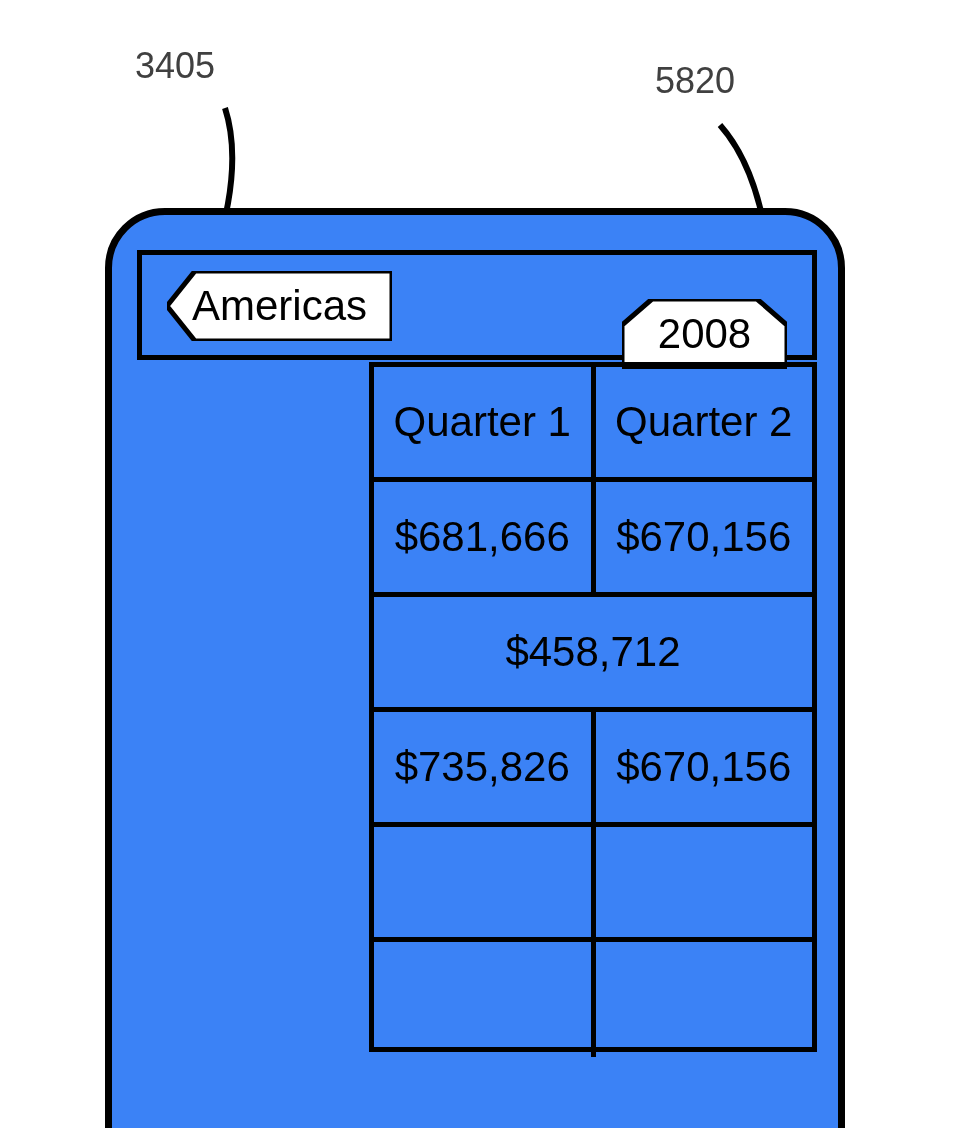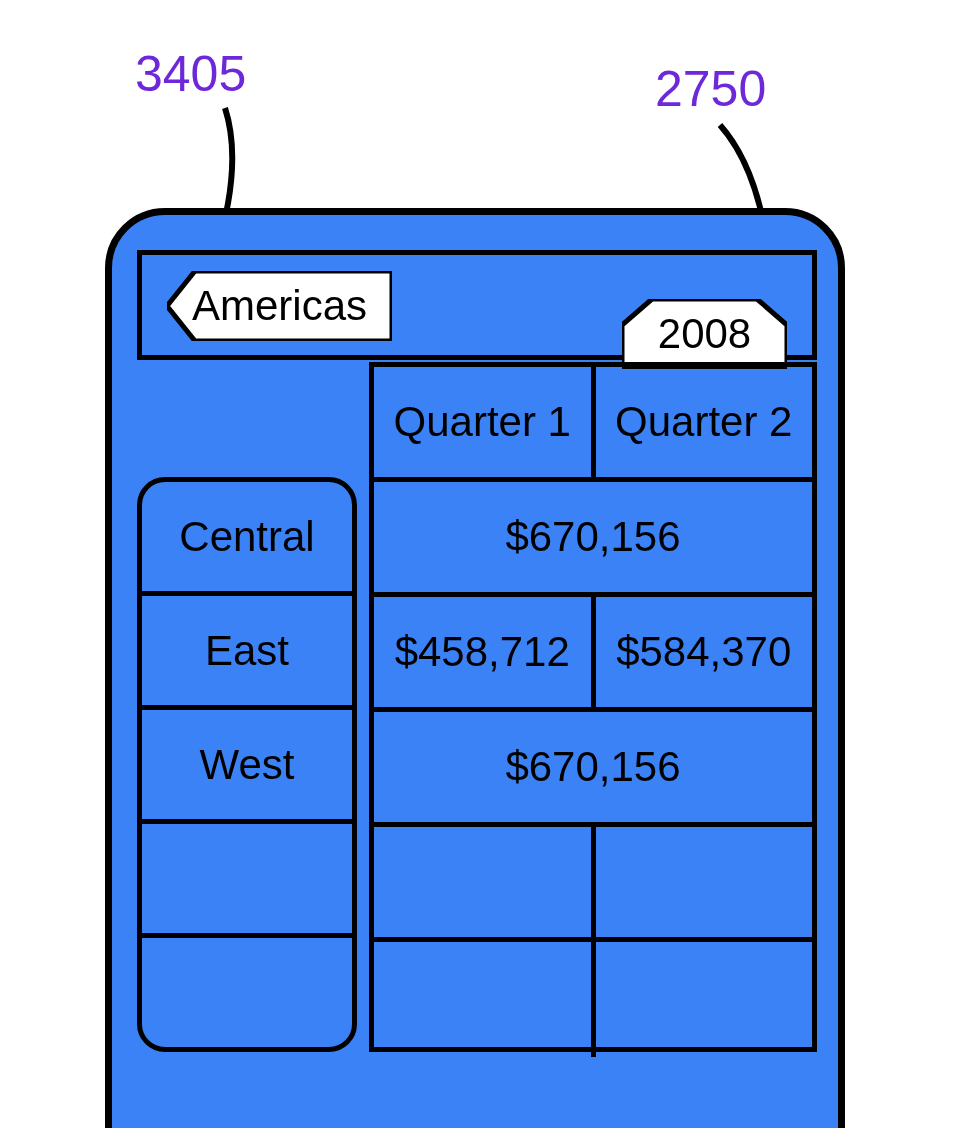--- a/index.html
+++ b/index.html
@@ -8,22 +8,22 @@
     width: 977px; height: 1128px;
     background: #fff;
     font-family: Arial, Helvetica, sans-serif;
   }
   .canvas {
     position: relative;
     width: 977px; height: 1128px;
   }
   .callout-label {
     position: absolute;
-    font-size: 50px;
-    color: #6d28d9;
+    font-size: 36px;
+    color: #404040;
   }
   .device-frame {
     position: absolute;
     left: 105px; top: 208px;
     width: 740px; height: 1020px;
     border: 7px solid #000;
     border-radius: 60px;
     background: #3b82f6;
   }
   
@@ -120,21 +120,21 @@
   
   svg.arrow { position: absolute; overflow: visible; }
   svg.arrow path, svg.arrow line { stroke:#000; stroke-width:6; fill:none; }
   svg.arrow polygon { fill:#000; }
 </style>
 </head>
 <body>
 <div class="canvas">
 
   <div class="callout-label" style="left:135px; top:45px;">3405</div>
-  <div class="callout-label" style="left:655px; top:60px;">2750</div>
+  <div class="callout-label" style="left:655px; top:60px;">5820</div>
 
   <svg class="arrow" style="left:0; top:0;" width="977" height="1128">
     <path d="M 225 108 Q 245 170 210 270"></path>
     <polygon points="210,270 198,248 228,252"></polygon>
   </svg>
 
   <svg class="arrow" style="left:0; top:0;" width="977" height="1128">
     <path d="M 720 125 Q 760 170 770 265"></path>
     <polygon points="770,265 756,244 785,248"></polygon>
   </svg>
@@ -159,47 +159,41 @@
     <div class="grid-area">
 
       <div class="data-block">
 
         <div class="drow">
           <div class="dcell">Quarter 1</div>
           <div class="dcell">Quarter 2</div>
         </div>
 
         <div class="drow">
+          <div class="dcell">$681,666</div>
           <div class="dcell">$670,156</div>
         </div>
 
         <div class="drow">
           <div class="dcell">$458,712</div>
-          <div class="dcell">$584,370</div>
         </div>
 
         <div class="drow">
+          <div class="dcell">$735,826</div>
           <div class="dcell">$670,156</div>
         </div>
 
         <div class="drow">
           <div class="dcell"></div>
           <div class="dcell"></div>
         </div>
 
         <div class="drow">
           <div class="dcell"></div>
           <div class="dcell"></div>
         </div>
       </div>
 
-      <div class="row-labels">
-        <div class="rlabel">Central</div>
-        <div class="rlabel">East</div>
-        <div class="rlabel">West</div>
-        <div class="rlabel"></div>
-        <div class="rlabel"></div>
-      </div>
 
     </div>
   </div>
 
 </div>
 
 </body></html>

